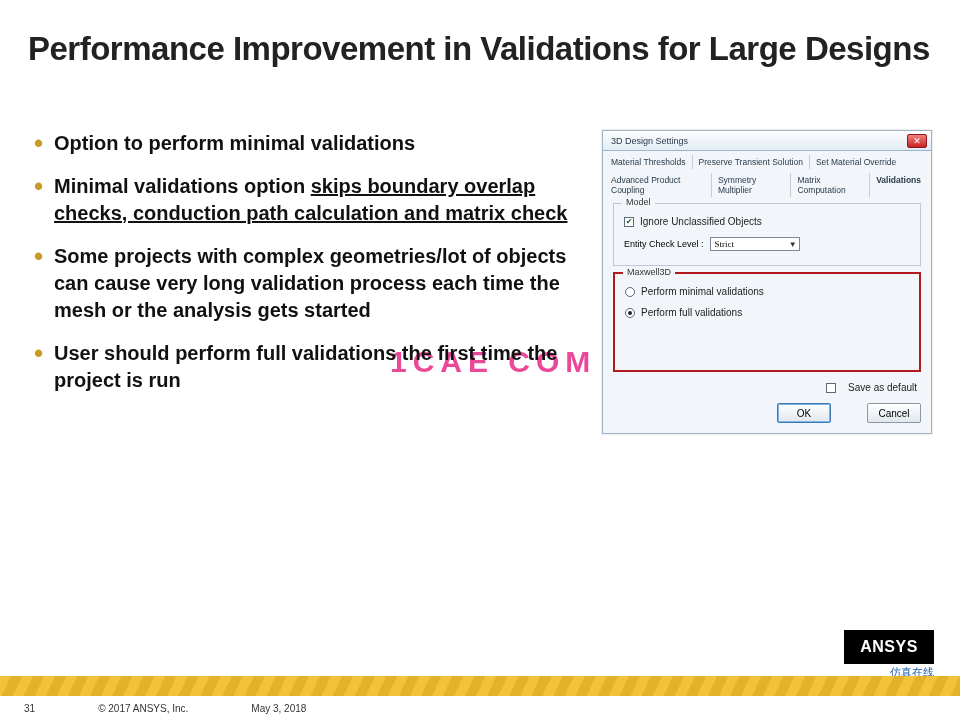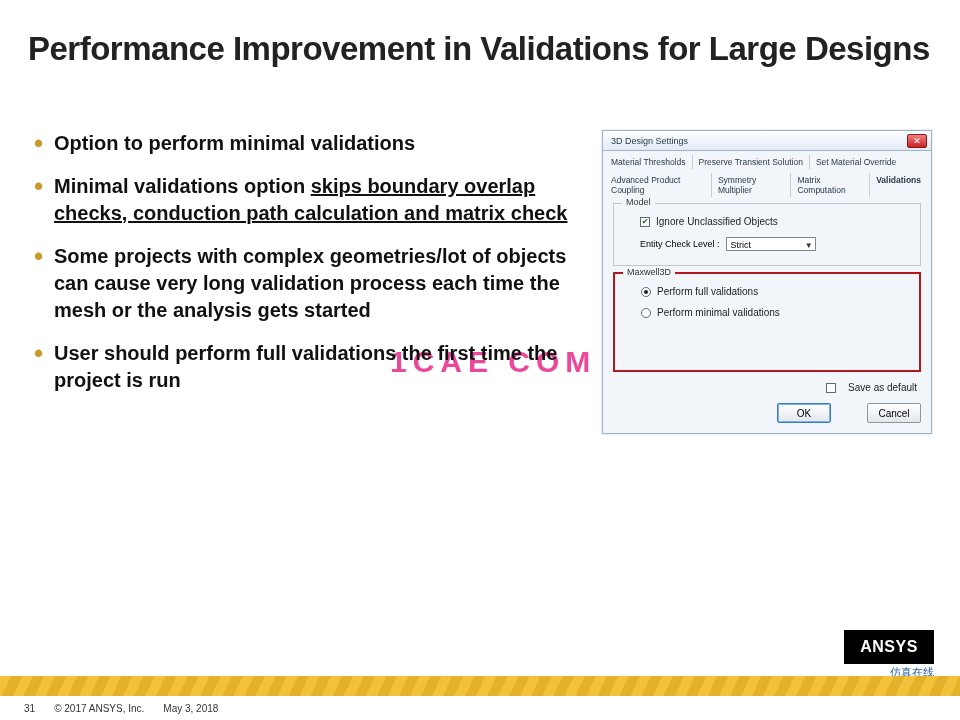--- a/index.html
+++ b/index.html
@@ -82,21 +82,21 @@
     color: #2a3a4a;
     padding: 2px 2px;
     border-left: 1px solid #ccc;
     padding-left: 6px;
   }
   .tabs-row span:first-child { border-left: none; padding-left: 0; }
   .tabs-row .active { font-weight: 700; }
   .group {
     margin: 6px 10px;
     border: 1px solid #bcc8d4;
-    padding: 12px 10px 14px 26px;
+    padding: 12px 10px 14px 10px;
     position: relative;
   }
   .group-label {
     position: absolute;
     top: -7px; left: 8px;
     background: #f2f6fa;
     padding: 0 4px;
     font-size: 9px;
     color: #333;
   }
@@ -104,22 +104,23 @@
   .chk-row { display: flex; align-items: center; gap: 6px; margin-bottom: 10px; font-size: 10px; color:#222;}
   .chkbox { width:10px; height:10px; border:1px solid #5a6b7a; background:#fff; display:inline-flex; align-items:center; justify-content:center; font-size:8px; color:#1a5c1a; }
   .chkbox.checked::after { content:"✔"; line-height:8px;}
   .radio { width:10px; height:10px; border:1px solid #5a6b7a; border-radius:50%; background:#fff; display:inline-flex; align-items:center; justify-content:center; }
   .radio.sel::after { content:""; width:4px; height:4px; border-radius:50%; background:#222; }
   .dd-row { display:flex; align-items:center; gap:6px; font-size:9px; }
   .dd {
     width: 90px; height: 14px;
     border: 1px solid #7a8a9a;
     background: #fff;
-    display:flex; justify-content:space-between; align-items:flex-end;
+    display:flex; justify-content:space-between; align-items:center;
     padding: 0 2px 0 4px;
+    font-family: Liberation Serif, serif;
   }
   .dd .caret { font-size:8px; color:#333; }
   .save-row { display:flex; justify-content:flex-end; padding: 4px 14px; font-size:9px; }
   .save-row .chk-row { margin-bottom: 0; gap: 12px; }
   .btn-row {
     display:flex; justify-content:flex-end; gap:8px;
     padding: 6px 10px 10px 10px;
   }
   .wbtn {
     width: 54px; height: 20px;
@@ -137,21 +138,21 @@
   .gold-band {
     height: 20px;
     background: repeating-linear-gradient(115deg,#f2c23a 0 10px,#e4b22a 10px 20px);
   }
   .foot-row {
     height: 24px;
     background:#fff;
     display:flex; align-items:center;
     font-size: 10px; color:#333;
     padding-left: 24px;
-    gap: 19px;
+    gap: 63px;
   }
   .logo-block {
     position:absolute; right:26px; bottom:30px;
     width: 90px;
   }
   .ansys-logo {
     height: 34px;
     background:#000;
     color:#fff;
     font-weight:700;
@@ -216,26 +217,26 @@
         <div class="dd">
           <span>Strict</span>
           <span class="caret">▼</span>
         </div>
       </div>
     </div>
 
     <div class="group highlight-group" style="min-height:100px;">
       <div class="group-label">Maxwell3D</div>
       <div class="chk-row">
+        <span class="radio"></span>
+        <span>Perform minimal validations</span>
+      </div>
+      <div class="chk-row">
         <span class="radio sel"></span>
         <span>Perform full validations</span>
-      </div>
-      <div class="chk-row">
-        <span class="radio"></span>
-        <span>Perform minimal validations</span>
       </div>
     </div>
 
     <div class="save-row">
       <div class="chk-row">
         <span class="chkbox"></span>
         <span>Save as default</span>
       </div>
     </div>
 

